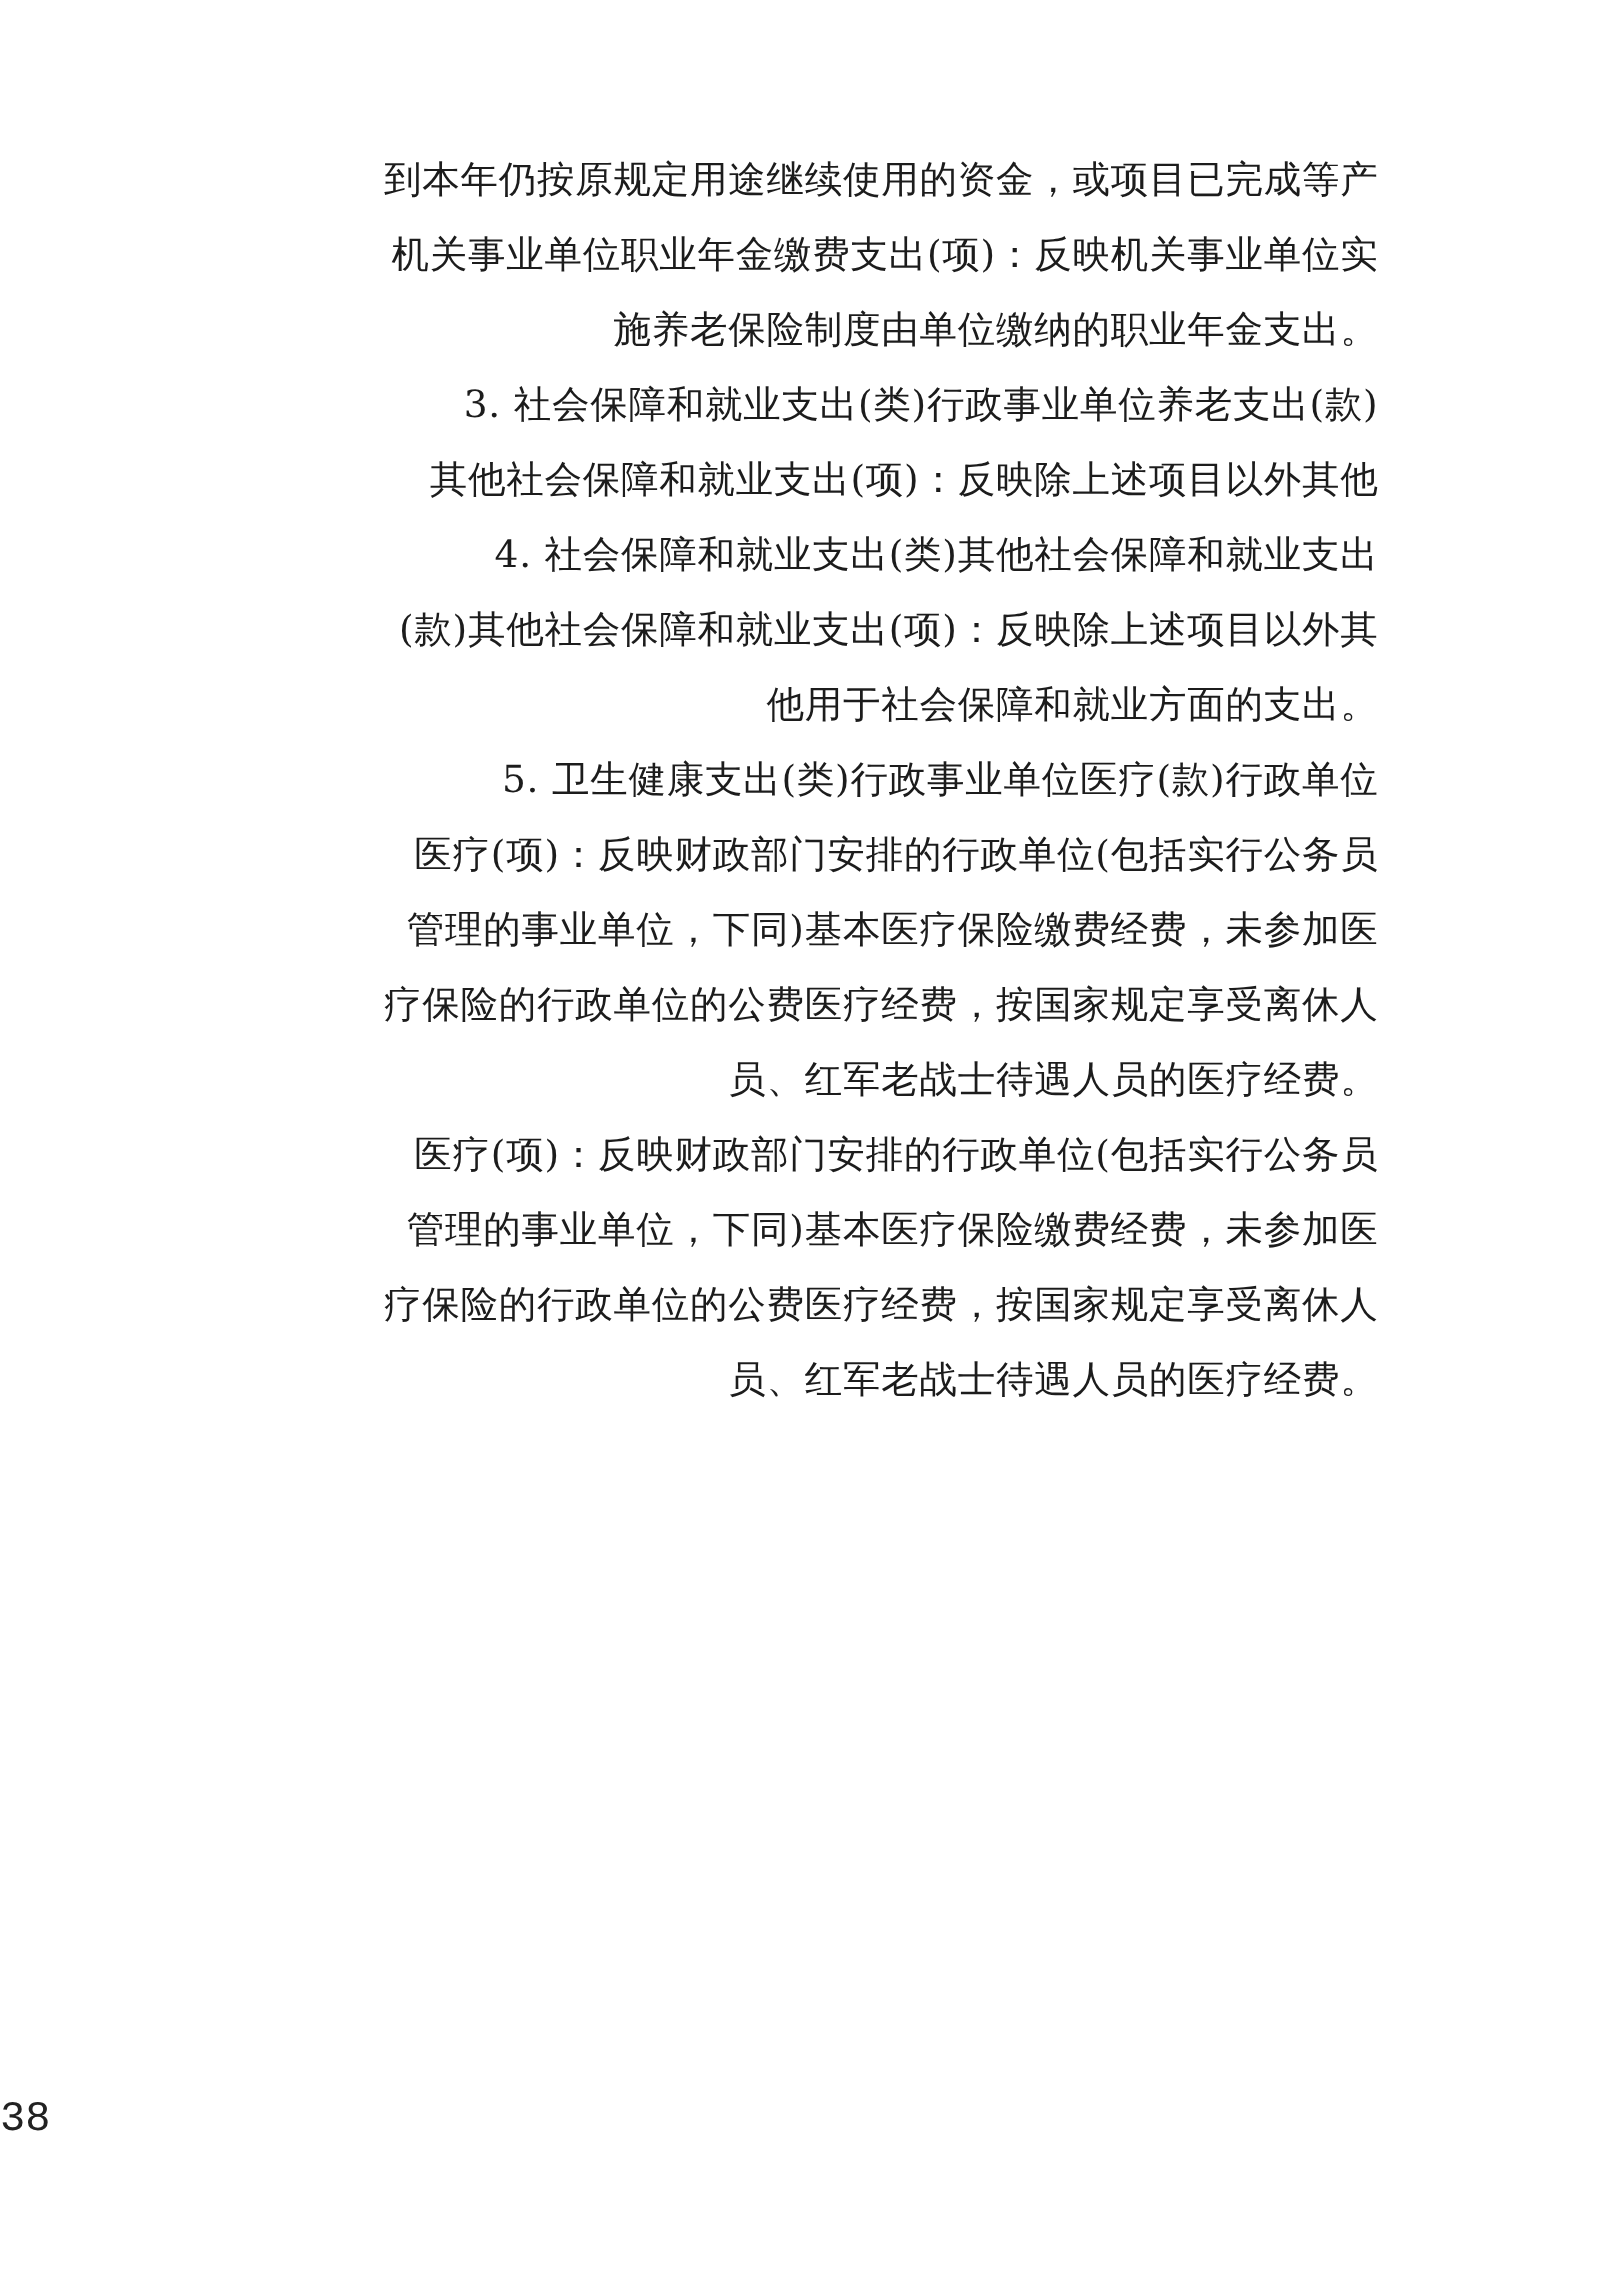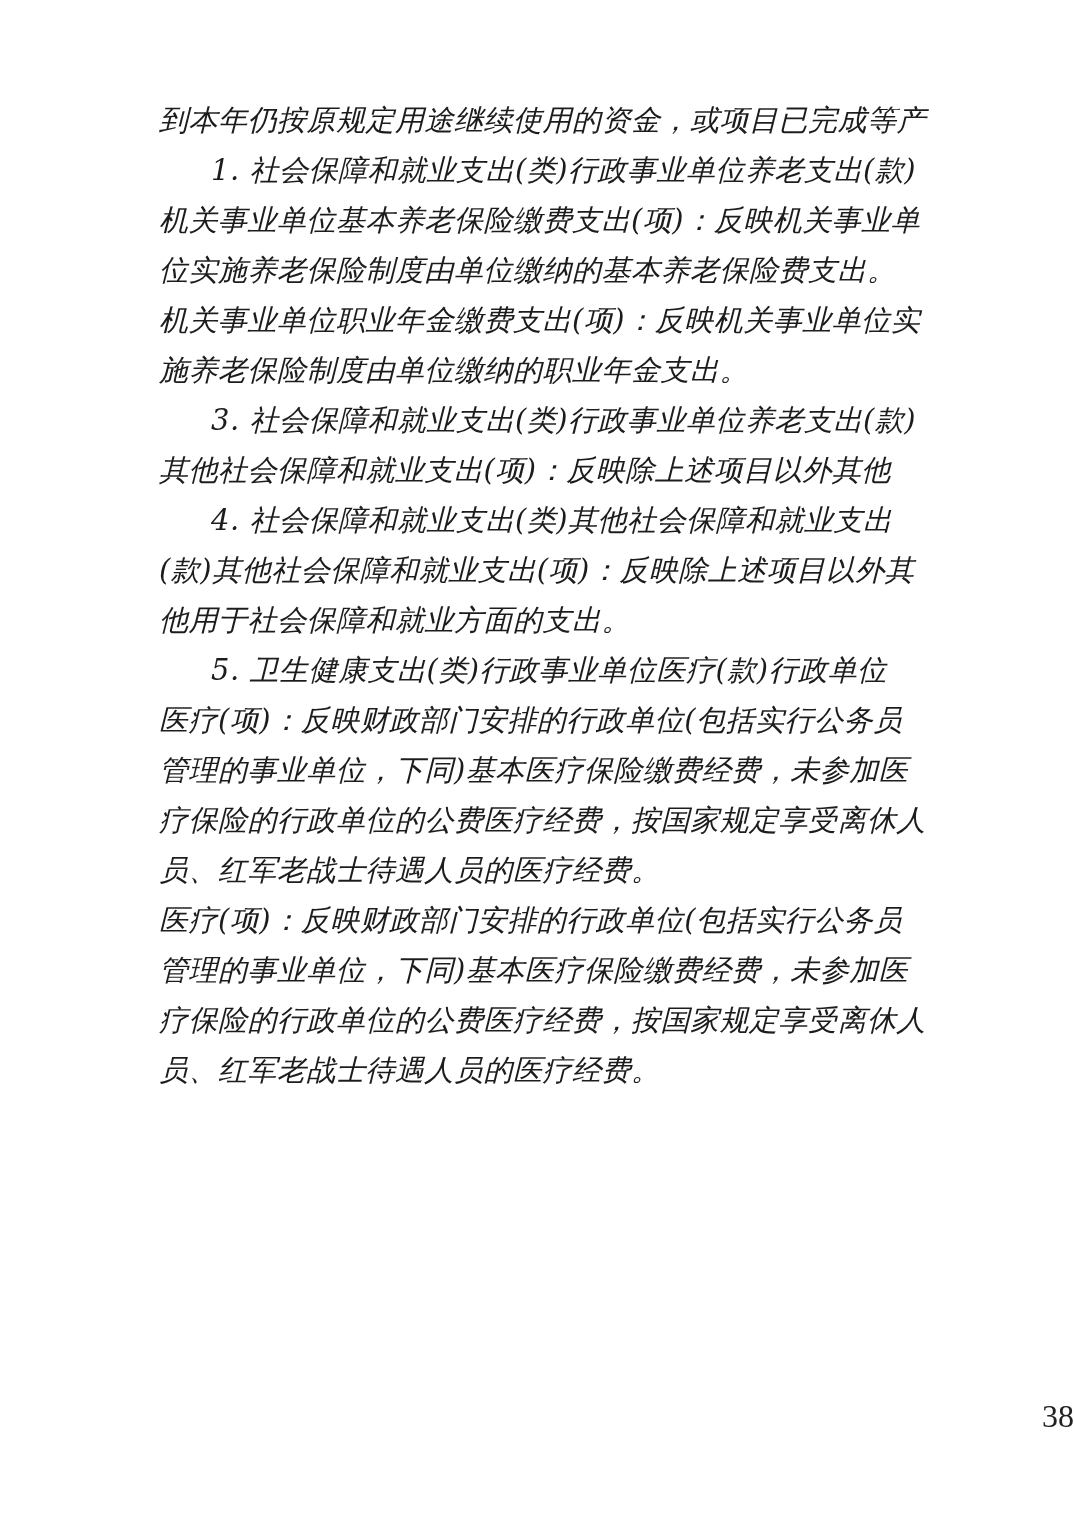--- a/index.html
+++ b/index.html
@@ -20,54 +20,48 @@
     position: absolute;
     left: 159px;
     top: 95px;
     width: 760px;
   }
   .paragraph {
     margin: 0;
     padding: 0;
   }
   .line {
-    font-size: 29px;
+    font-size: 25px;
     line-height: 50px;
     height: 50px;
     white-space: nowrap;
     letter-spacing: 0.5px;
-    text-align: left;
-    font-style: italic;
+    text-align: right;
   }
   .line.indent {
     text-indent: 52px;
   }
   .page-footer {
     position: absolute;
     left: 0;
     top: 1398px;
     width: 100%;
-    text-align: right;
-    font-size: 32px;
+    text-align: left;
+    font-size: 28px;
     color: #222222;
-    font-family: Liberation Serif, serif;
+    font-family: Liberation Mono, monospace;
   }
 </style>
 </head>
 <body>
 
 <div class="page">
   <div class="document-body">
       <div class="paragraph">
         <div class="line">到本年仍按原规定用途继续使用的资金，或项目已完成等产</div>
-      </div>
-      <div class="paragraph">
-        <div class="line indent">1. 社会保障和就业支出(类)行政事业单位养老支出(款)</div>
-        <div class="line">机关事业单位基本养老保险缴费支出(项)：反映机关事业单</div>
-        <div class="line">位实施养老保险制度由单位缴纳的基本养老保险费支出。</div>
       </div>
       <div class="paragraph">
         <div class="line">机关事业单位职业年金缴费支出(项)：反映机关事业单位实</div>
         <div class="line">施养老保险制度由单位缴纳的职业年金支出。</div>
       </div>
       <div class="paragraph">
         <div class="line indent">3. 社会保障和就业支出(类)行政事业单位养老支出(款)</div>
         <div class="line">其他社会保障和就业支出(项)：反映除上述项目以外其他</div>
       </div>
       <div class="paragraph">

